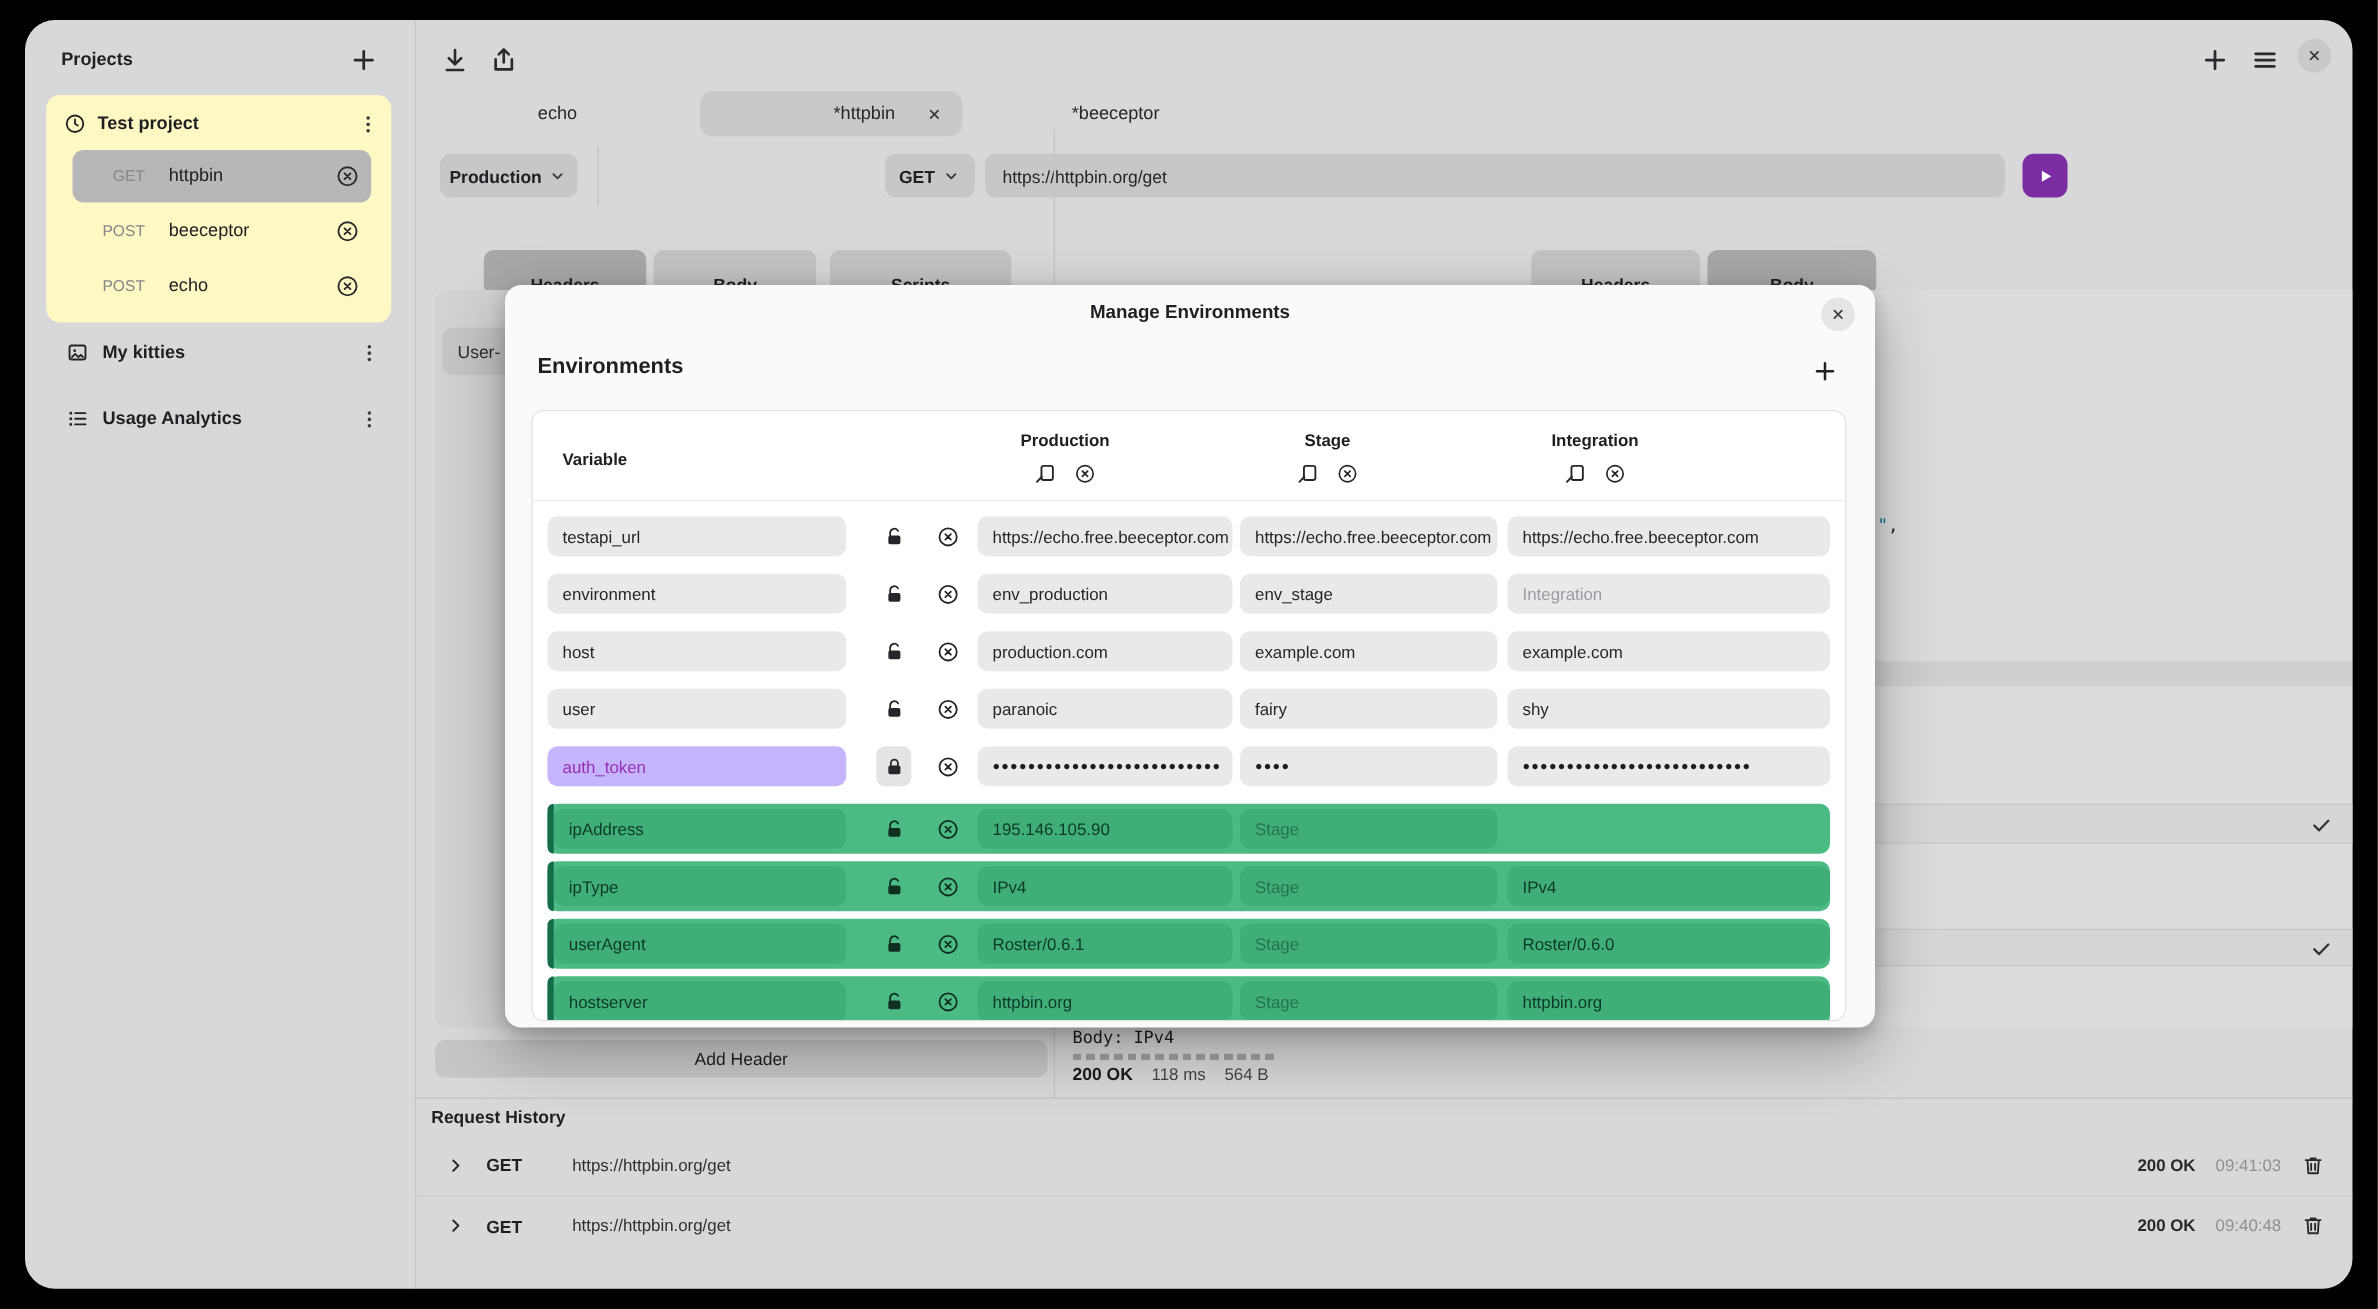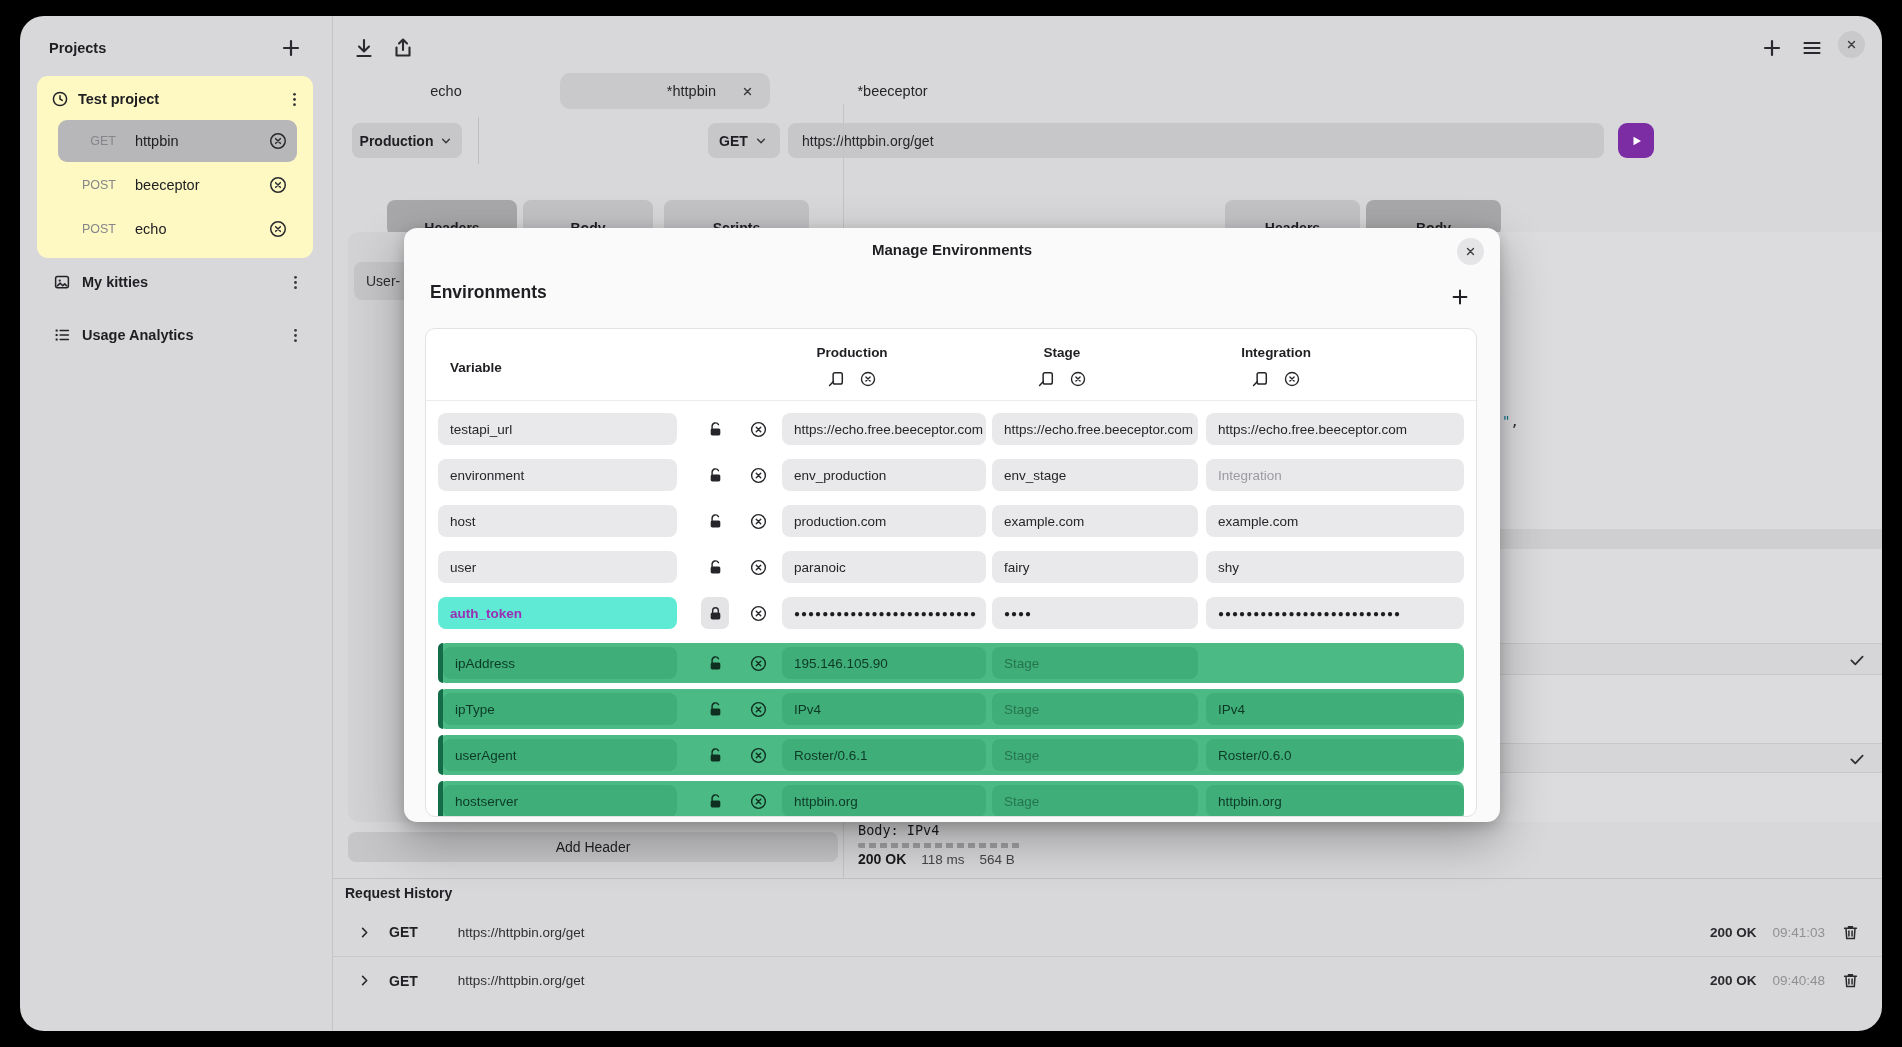--- a/index.html
+++ b/index.html
@@ -101,21 +101,21 @@
   .var-label { font-size:13.5px; font-weight:700; align-self:center; padding-left:12px; }
   .env-head { width:140px; justify-self:start; display:flex; flex-direction:column; align-items:center; }
   .env-head .envname { font-size:13.5px; font-weight:700; }
   .env-icons { display:flex; gap:12px; margin-top:9px; }
   .env-icons button { width:20px; height:20px; color:#26262a; }
   .hdr-rule { height:1px; background:#ededf0; margin:11px -12px 12px; }
 
   .env-row { margin-bottom:14px; height:32px; }
   .field { background:#e9e9eb; border-radius:8px; height:32px; display:flex; align-items:center; padding:0 12px; font-size:13.5px; color:#26262a; overflow:hidden; white-space:nowrap; cursor:text; }
   .field.ph { color:#9b9ba1; }
-  .field.secretname { background:#5eead4; color:#9a2fb5; font-weight:700; }
+  .field.secretname { background:#c4b5fd; color:#9a2fb5; font-weight:400; }
   .dots { font-size:10px; letter-spacing:1px; color:#1d1d21; }
   .lock-btn { width:28px; height:32px; color:#26262a; }
   .lock-btn svg { width:17px; height:17px; }
   .lock-btn.locked { background:#e4e4e6; border-radius:7px; }
   .del-btn { width:22px; height:22px; color:#26262a; }
   .del-btn svg { width:19px; height:19px; }
 
   .gen { height:40px; margin-bottom:6px; background:#4cba84; border-radius:8px; position:relative; padding-left:5px; display:flex; align-items:center; }
   .gen::before { content:""; position:absolute; left:0; top:0; bottom:0; width:5px; background:#156c48; border-radius:8px 0 0 8px; }
   .gen .env-row { margin:0; flex:1; grid-template-columns:234px 24px 28px 18px 22px 13px 204px 6px 206px 8px 258px; }

